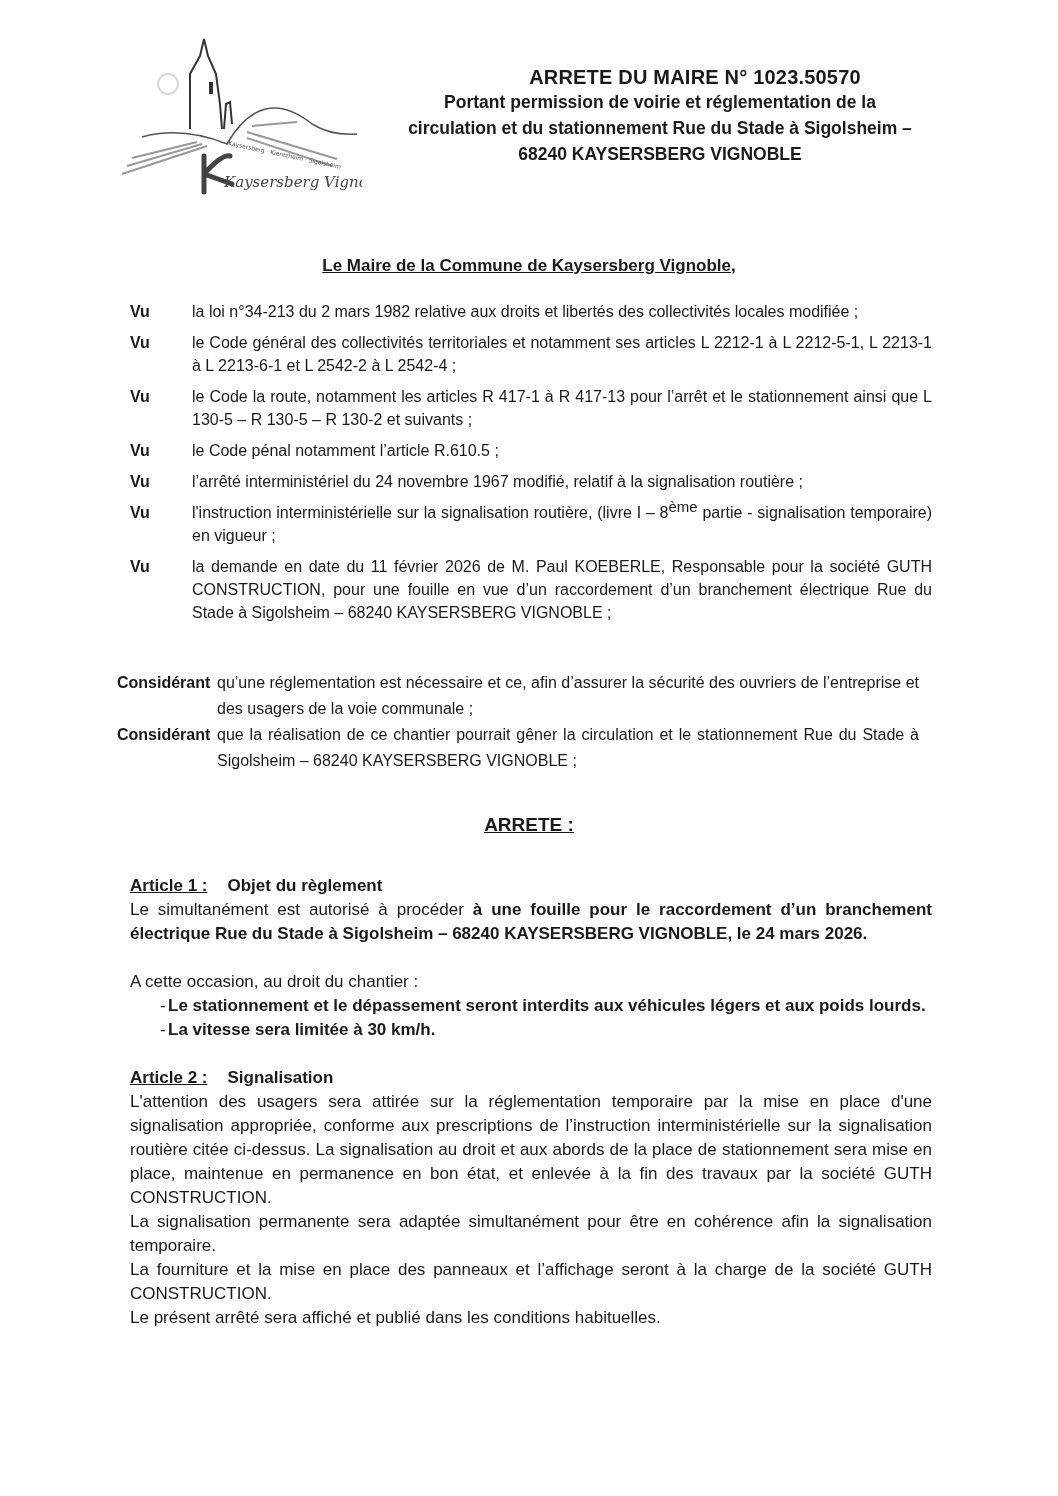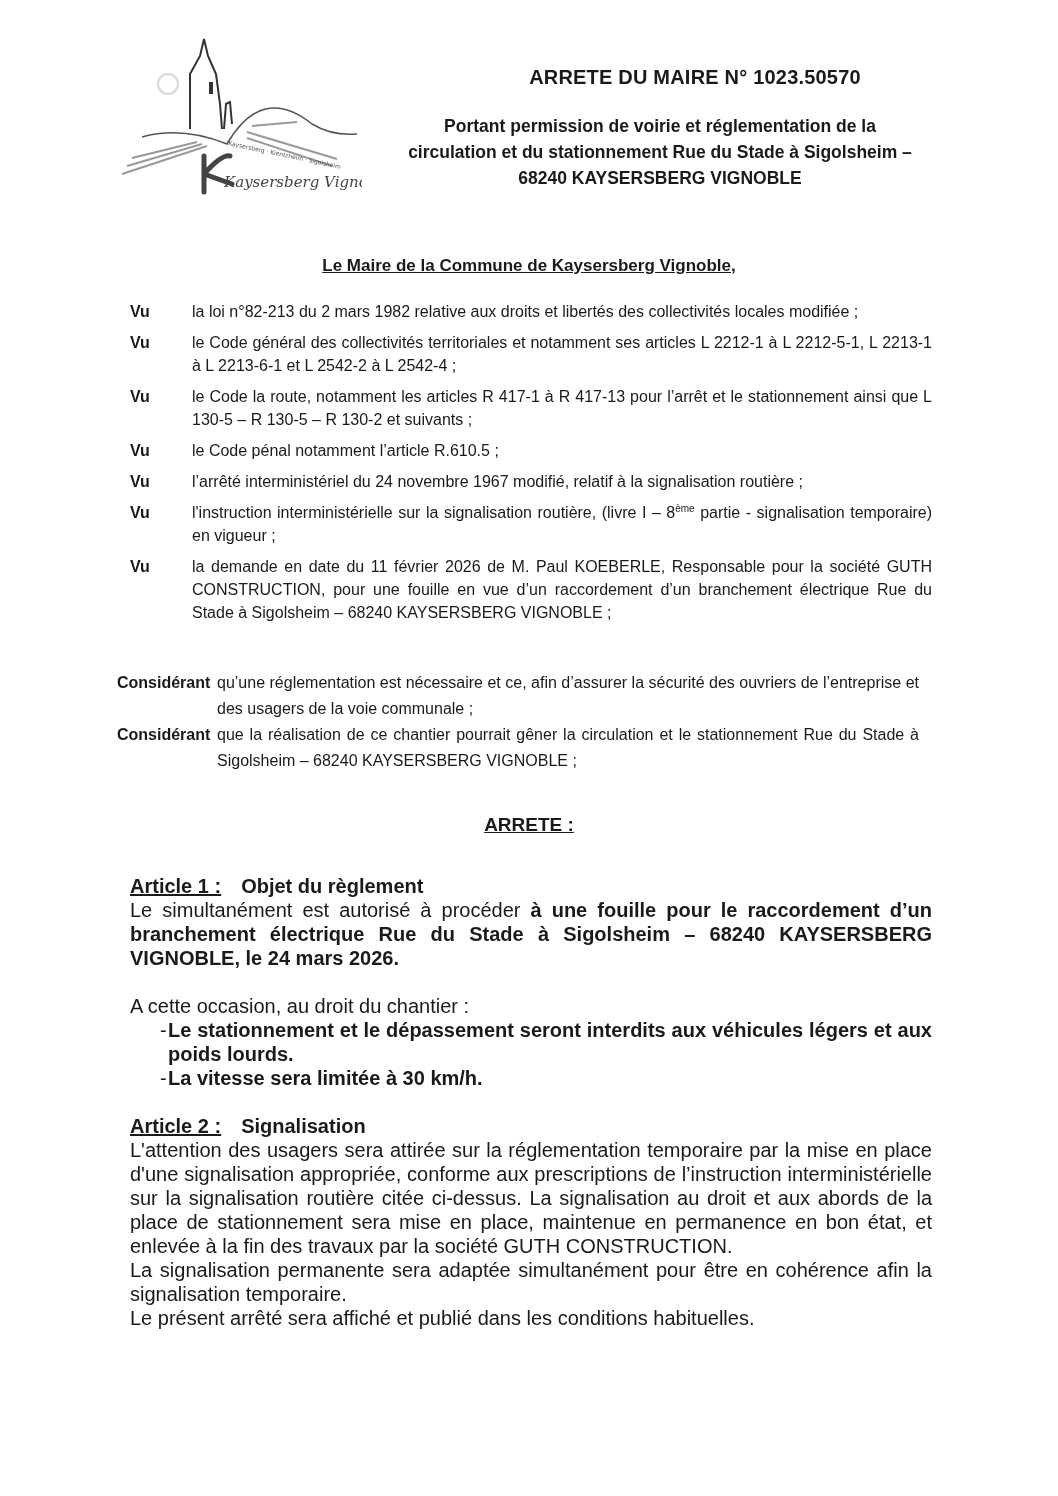--- a/index.html
+++ b/index.html
@@ -4,41 +4,41 @@
 <style>
   html, body { margin: 0; padding: 0; background: #ffffff; }
   body {
     width: 1058px; height: 1496px; position: relative; overflow: hidden;
     font-family: "Liberation Sans", "DejaVu Sans", sans-serif;
     color: #1a1a1a;
   }
   .logo { position: absolute; left: 112px; top: 34px; width: 250px; height: 165px; }
   .header-block { position: absolute; left: 380px; top: 66px; width: 560px; text-align: center; }
   .doc-title { font-weight: bold; font-size: 20px; letter-spacing: 0.2px; margin: 0 0 0 70px; text-align: center; }
-  .doc-subtitle { font-weight: bold; font-size: 17.5px; line-height: 26px; margin-top: 24px; text-align: center; }
+  .doc-subtitle { font-weight: bold; font-size: 17.5px; line-height: 26px; text-align: center; }
   .mayor { position: absolute; left: 0; right: 0; top: 256px; text-align: center; font-weight: bold; font-size: 17px; text-decoration: underline; }
   .clauses { position: absolute; left: 130px; width: 802px; top: 300px; font-size: 16px; line-height: 23px; }
   .clause { display: flex; margin-bottom: 8px; }
   .clause .k { width: 62px; flex: 0 0 62px; font-weight: bold; }
   .clause .t { flex: 1; text-align: justify; }
   .consids { position: absolute; left: 117px; width: 802px; top: 670px; font-size: 16px; line-height: 26px; }
   .consid { display: flex; margin-bottom: 0px; }
   .consid .k { width: 100px; flex: 0 0 100px; font-weight: bold; }
   .consid .t { flex: 1; text-align: justify; }
   .arrete { position: absolute; left: 0; right: 0; top: 814px; text-align: center; font-weight: bold; font-size: 19px; text-decoration: underline; }
-  .articles { position: absolute; left: 130px; width: 802px; top: 874px; font-size: 20px; line-height: 24px; }
+  .articles { position: absolute; left: 130px; width: 802px; top: 874px; font-size: 17px; line-height: 24px; }
   .art-head { font-weight: bold; }
   .art-head .num { text-decoration: underline; margin-right: 20px; }
   .para { text-align: justify; }
   .bullets { margin: 0; padding: 0; list-style: none; }
   .bullets li { display: flex; font-weight: bold; text-align: justify; }
   .bullets li .dash { width: 38px; flex: 0 0 38px; text-align: left; padding-left: 30px; box-sizing: border-box; font-weight: normal; }
   .gap { height: 24px; }
   b { font-weight: bold; }
-  sup { font-size: 10px; line-height: 0; }
+  sup { font-size: 15px; line-height: 0; }
 </style>
 </head>
 <body>
 
 <div class="logo">
   <svg width="250" height="165" viewBox="0 0 250 165">
     <circle cx="56" cy="50" r="10" fill="none" stroke="#d8d8d8" stroke-width="2"></circle>
     <path d="M78 95 L78 40 L88 22 L92 5 L96 22 L104 40 L108 70 L110 95" fill="none" stroke="#333" stroke-width="2"></path>
     <rect x="97" y="48" width="4" height="12" fill="#333"></rect>
     <path d="M112 95 L114 70 L118 68 L120 90" fill="none" stroke="#333" stroke-width="2"></path>
@@ -64,21 +64,21 @@
     <div>circulation et du stationnement Rue du Stade à Sigolsheim –</div>
     <div>68240 KAYSERSBERG VIGNOBLE</div>
   </div>
 </div>
 
 <div class="mayor">Le Maire de la Commune de Kaysersberg Vignoble,</div>
 
 <div class="clauses">
   <div class="clause">
     <div class="k">Vu</div>
-    <div class="t">la loi n°82-213 du 2 mars 1982 relative aux droits et libertés des collectivités locales modifiée ;</div>
+    <div class="t">la loi n°34-213 du 2 mars 1982 relative aux droits et libertés des collectivités locales modifiée ;</div>
   </div>
   <div class="clause">
     <div class="k">Vu</div>
     <div class="t">le Code général des collectivités territoriales et notamment ses articles L 2212-1 à L 2212-5-1, L 2213-1 à L 2213-6-1 et L 2542-2 à L 2542-4 ;</div>
   </div>
   <div class="clause">
     <div class="k">Vu</div>
     <div class="t">le Code la route, notamment les articles R 417-1 à R 417-13 pour l’arrêt et le stationnement ainsi que L 130-5 – R 130-5 – R 130-2 et suivants ;</div>
   </div>
   <div class="clause">
@@ -128,14 +128,15 @@
         <span class="dash">-</span>
         <span>La vitesse sera limitée à 30 km/h.</span>
       </li>
   </ul>
   <div class="gap"></div>
   <div class="art-head">
     <span class="num">Article 2 :</span><span>Signalisation</span>
   </div>
   <div class="para">L'attention des usagers sera attirée sur la réglementation temporaire par la mise en place d'une signalisation appropriée, conforme aux prescriptions de l’instruction interministérielle sur la signalisation routière citée ci-dessus. La signalisation au droit et aux abords de la place de stationnement sera mise en place, maintenue en permanence en bon état, et enlevée à la fin des travaux par la société GUTH CONSTRUCTION.</div>
   <div class="para">La signalisation permanente sera adaptée simultanément pour être en cohérence afin la signalisation temporaire.</div>
+  <div class="para">La fourniture et la mise en place des panneaux et l’affichage seront à la charge de la société GUTH CONSTRUCTION.</div>
   <div class="para">Le présent arrêté sera affiché et publié dans les conditions habituelles.</div>
 </div>
 
 </body></html>

